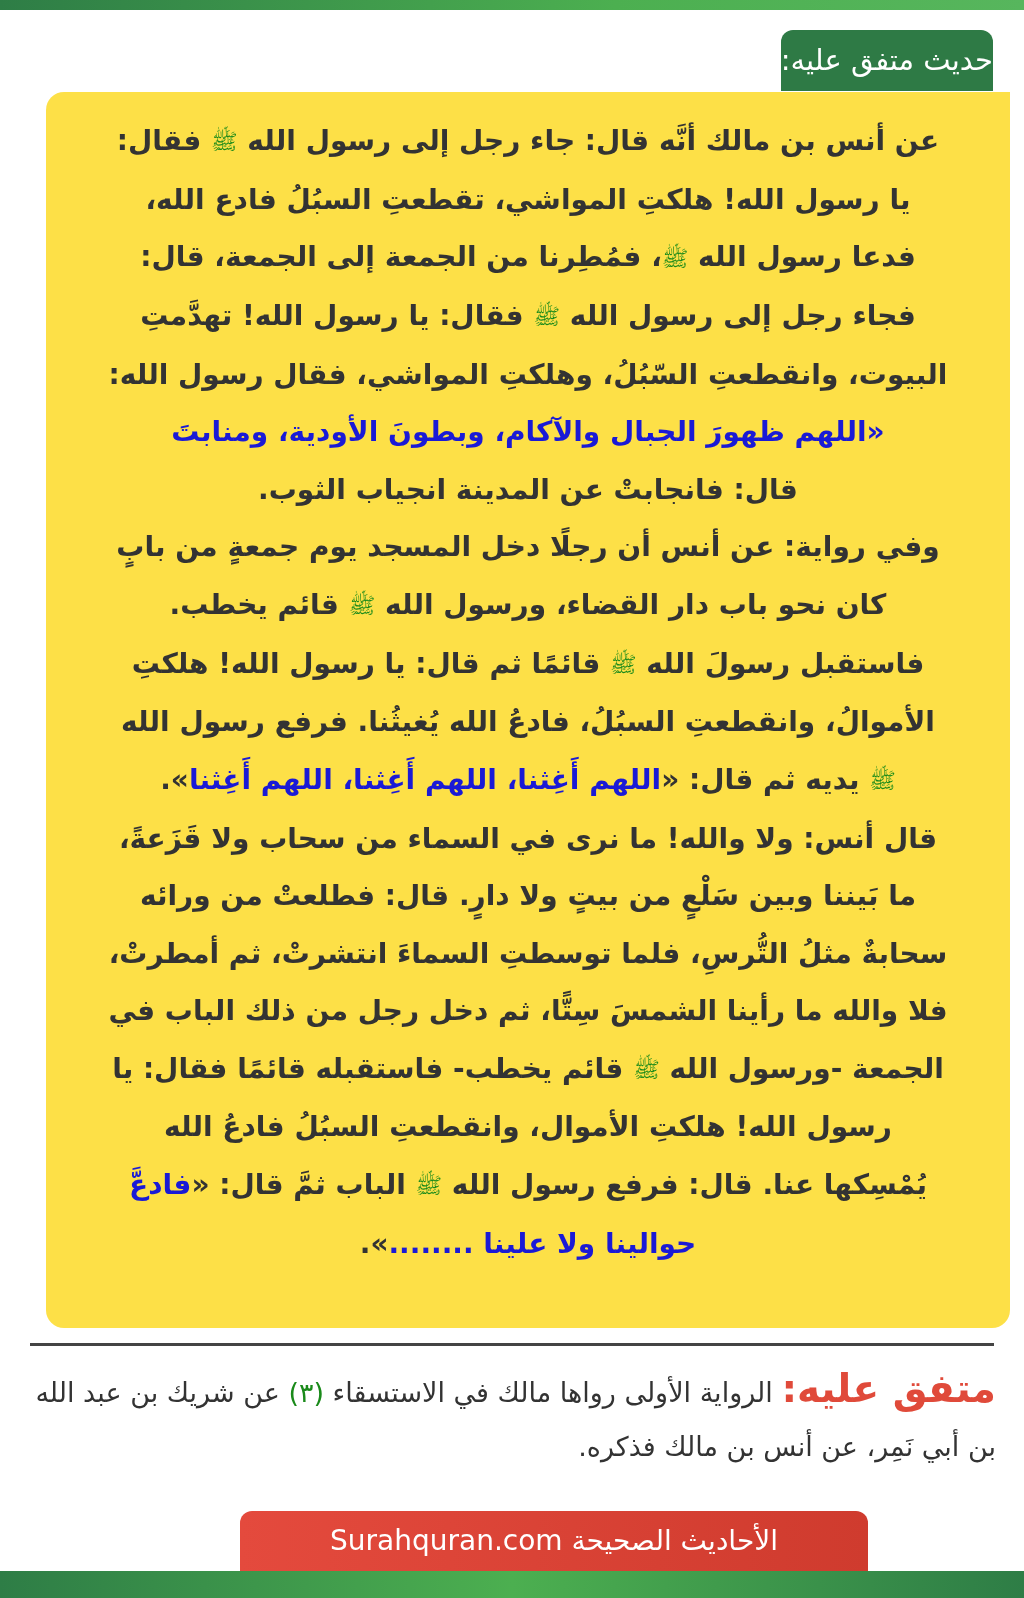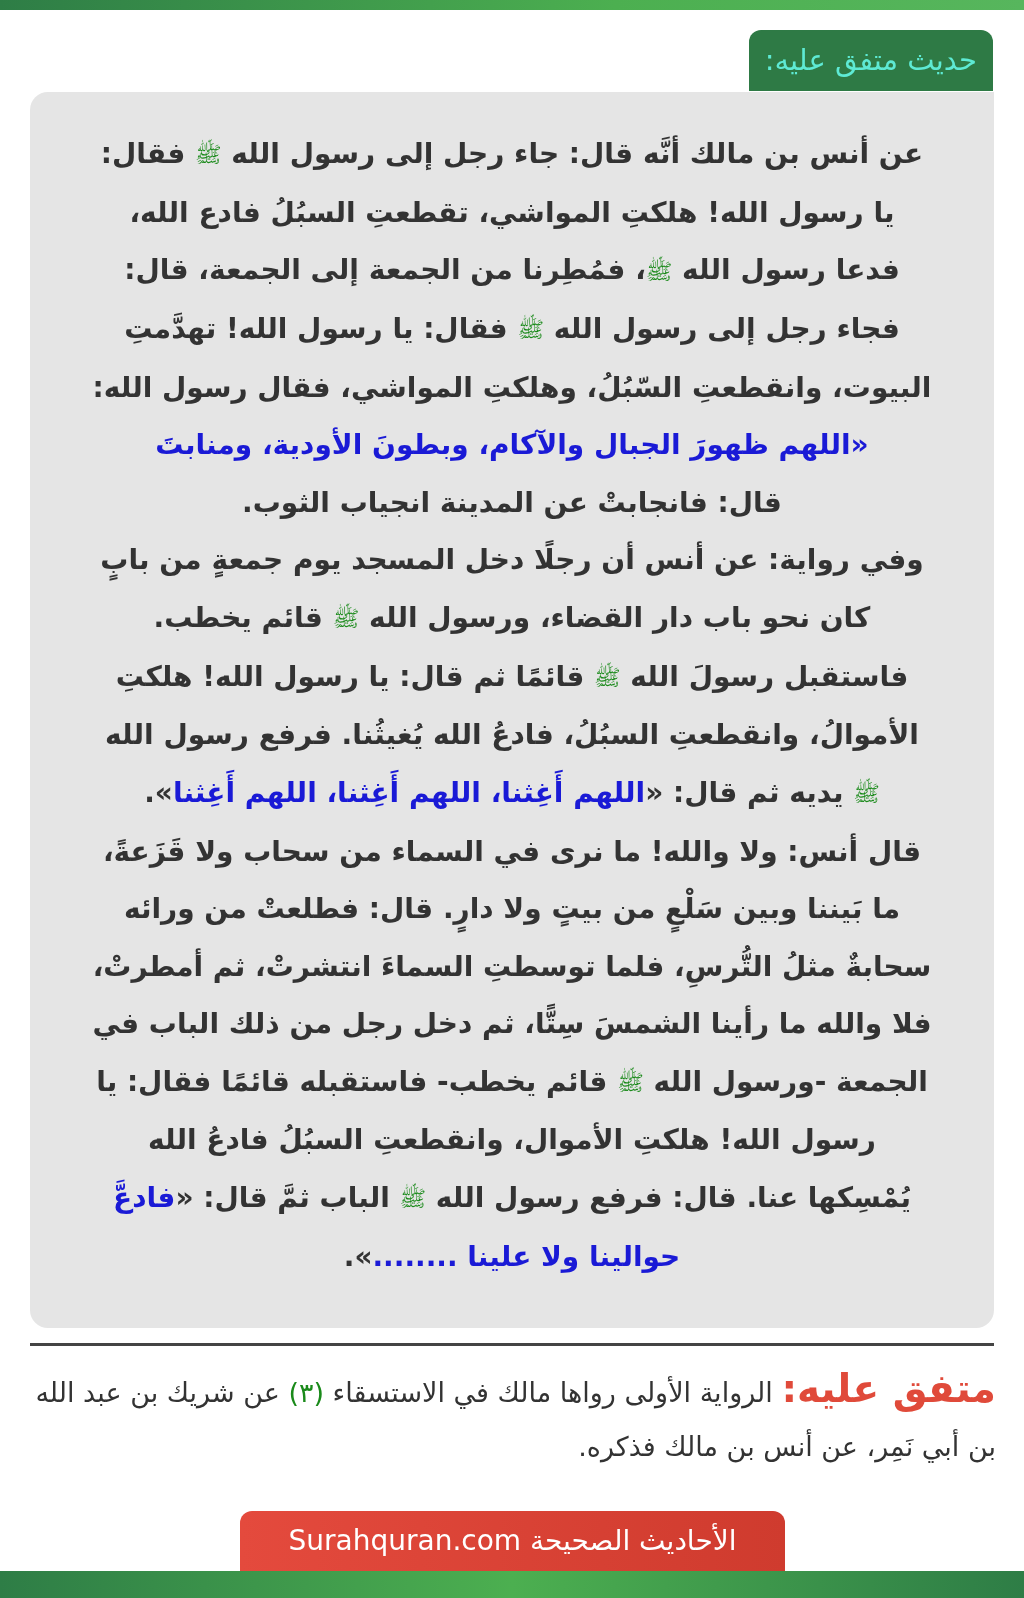--- a/index.html
+++ b/index.html
@@ -6,29 +6,29 @@
   body {
     width:1024px; height:1598px; position:relative; overflow:hidden;
     background:#ffffff;
     font-family:"DejaVu Sans", sans-serif;
   }
   .top-bar {
     position:absolute; left:0; top:0; width:1024px; height:10px;
     background:linear-gradient(90deg,#2e7d46,#4caf50 60%,#57b65d);
   }
   .header-tab {
-    position:absolute; right:31px; top:30px; height:61px; padding:0 16px;
-    background:#2e7a45; color:#5eead4; border-radius:12px 12px 0 0;
+    position:absolute; right:31px; top:30px; height:61px; padding:0 0;
+    background:#2e7a45; color:#ffffff; border-radius:12px 12px 0 0;
     font-size:29px; line-height:61px; direction:rtl;
   }
   .content-box {
-    position:absolute; left:30px; top:92px; width:964px; height:1236px;
-    background:#e5e5e5; border-radius:0 0 18px 18px;
+    position:absolute; left:46px; top:92px; width:964px; height:1236px;
+    background:#fde047; border-radius:0 0 18px 18px;
     border-top-left-radius:18px;
-    box-sizing:border-box; padding:33px 20px 0 20px;
+    box-sizing:border-box; padding:20px 20px 0 20px;
   }
   .hadith {
     direction:rtl; text-align:center; font-weight:bold;
     font-size:28px; line-height:57.5px; color:#333333; margin:0;
   }
   .hadith .line { display:block; white-space:nowrap; }
   .blue { color:#1a1ad6;text-align:center; }
   .pbuh {
     color:#1a8a1a; font-size:22px; font-weight:normal; display:inline-block;
     vertical-align:middle;
@@ -36,21 +36,21 @@
   .separator {
     position:absolute; left:30px; top:1343px; width:964px; height:3px; background:#444444;
   }
   .citation {
     position:absolute; left:28px; top:1362px; width:968px; direction:rtl;
     text-align:right; font-size:27px; line-height:54px; color:#333333;
   }
   .citation .label { color:#e04a3a; font-weight:bold; font-size:39px; }
   .citation .num { color:#1a8a1a; }
   .footer-badge {
-    position:absolute; left:240px; top:1511px; width:545px; height:60px;
+    position:absolute; left:240px; top:1511px; width:628px; height:60px;
     background:linear-gradient(90deg,#e44a3d,#cf3b2e); border-radius:12px 12px 0 0;
     color:#ffffff; font-size:28px; line-height:60px; text-align:center; direction:rtl;
   }
   .bottom-bar {
     position:absolute; left:0; top:1571px; width:1024px; height:27px;
     background:linear-gradient(90deg,#2e7d46,#4caf50 50%,#2e7d46);
   }
 </style>
 </head>
 <body>

